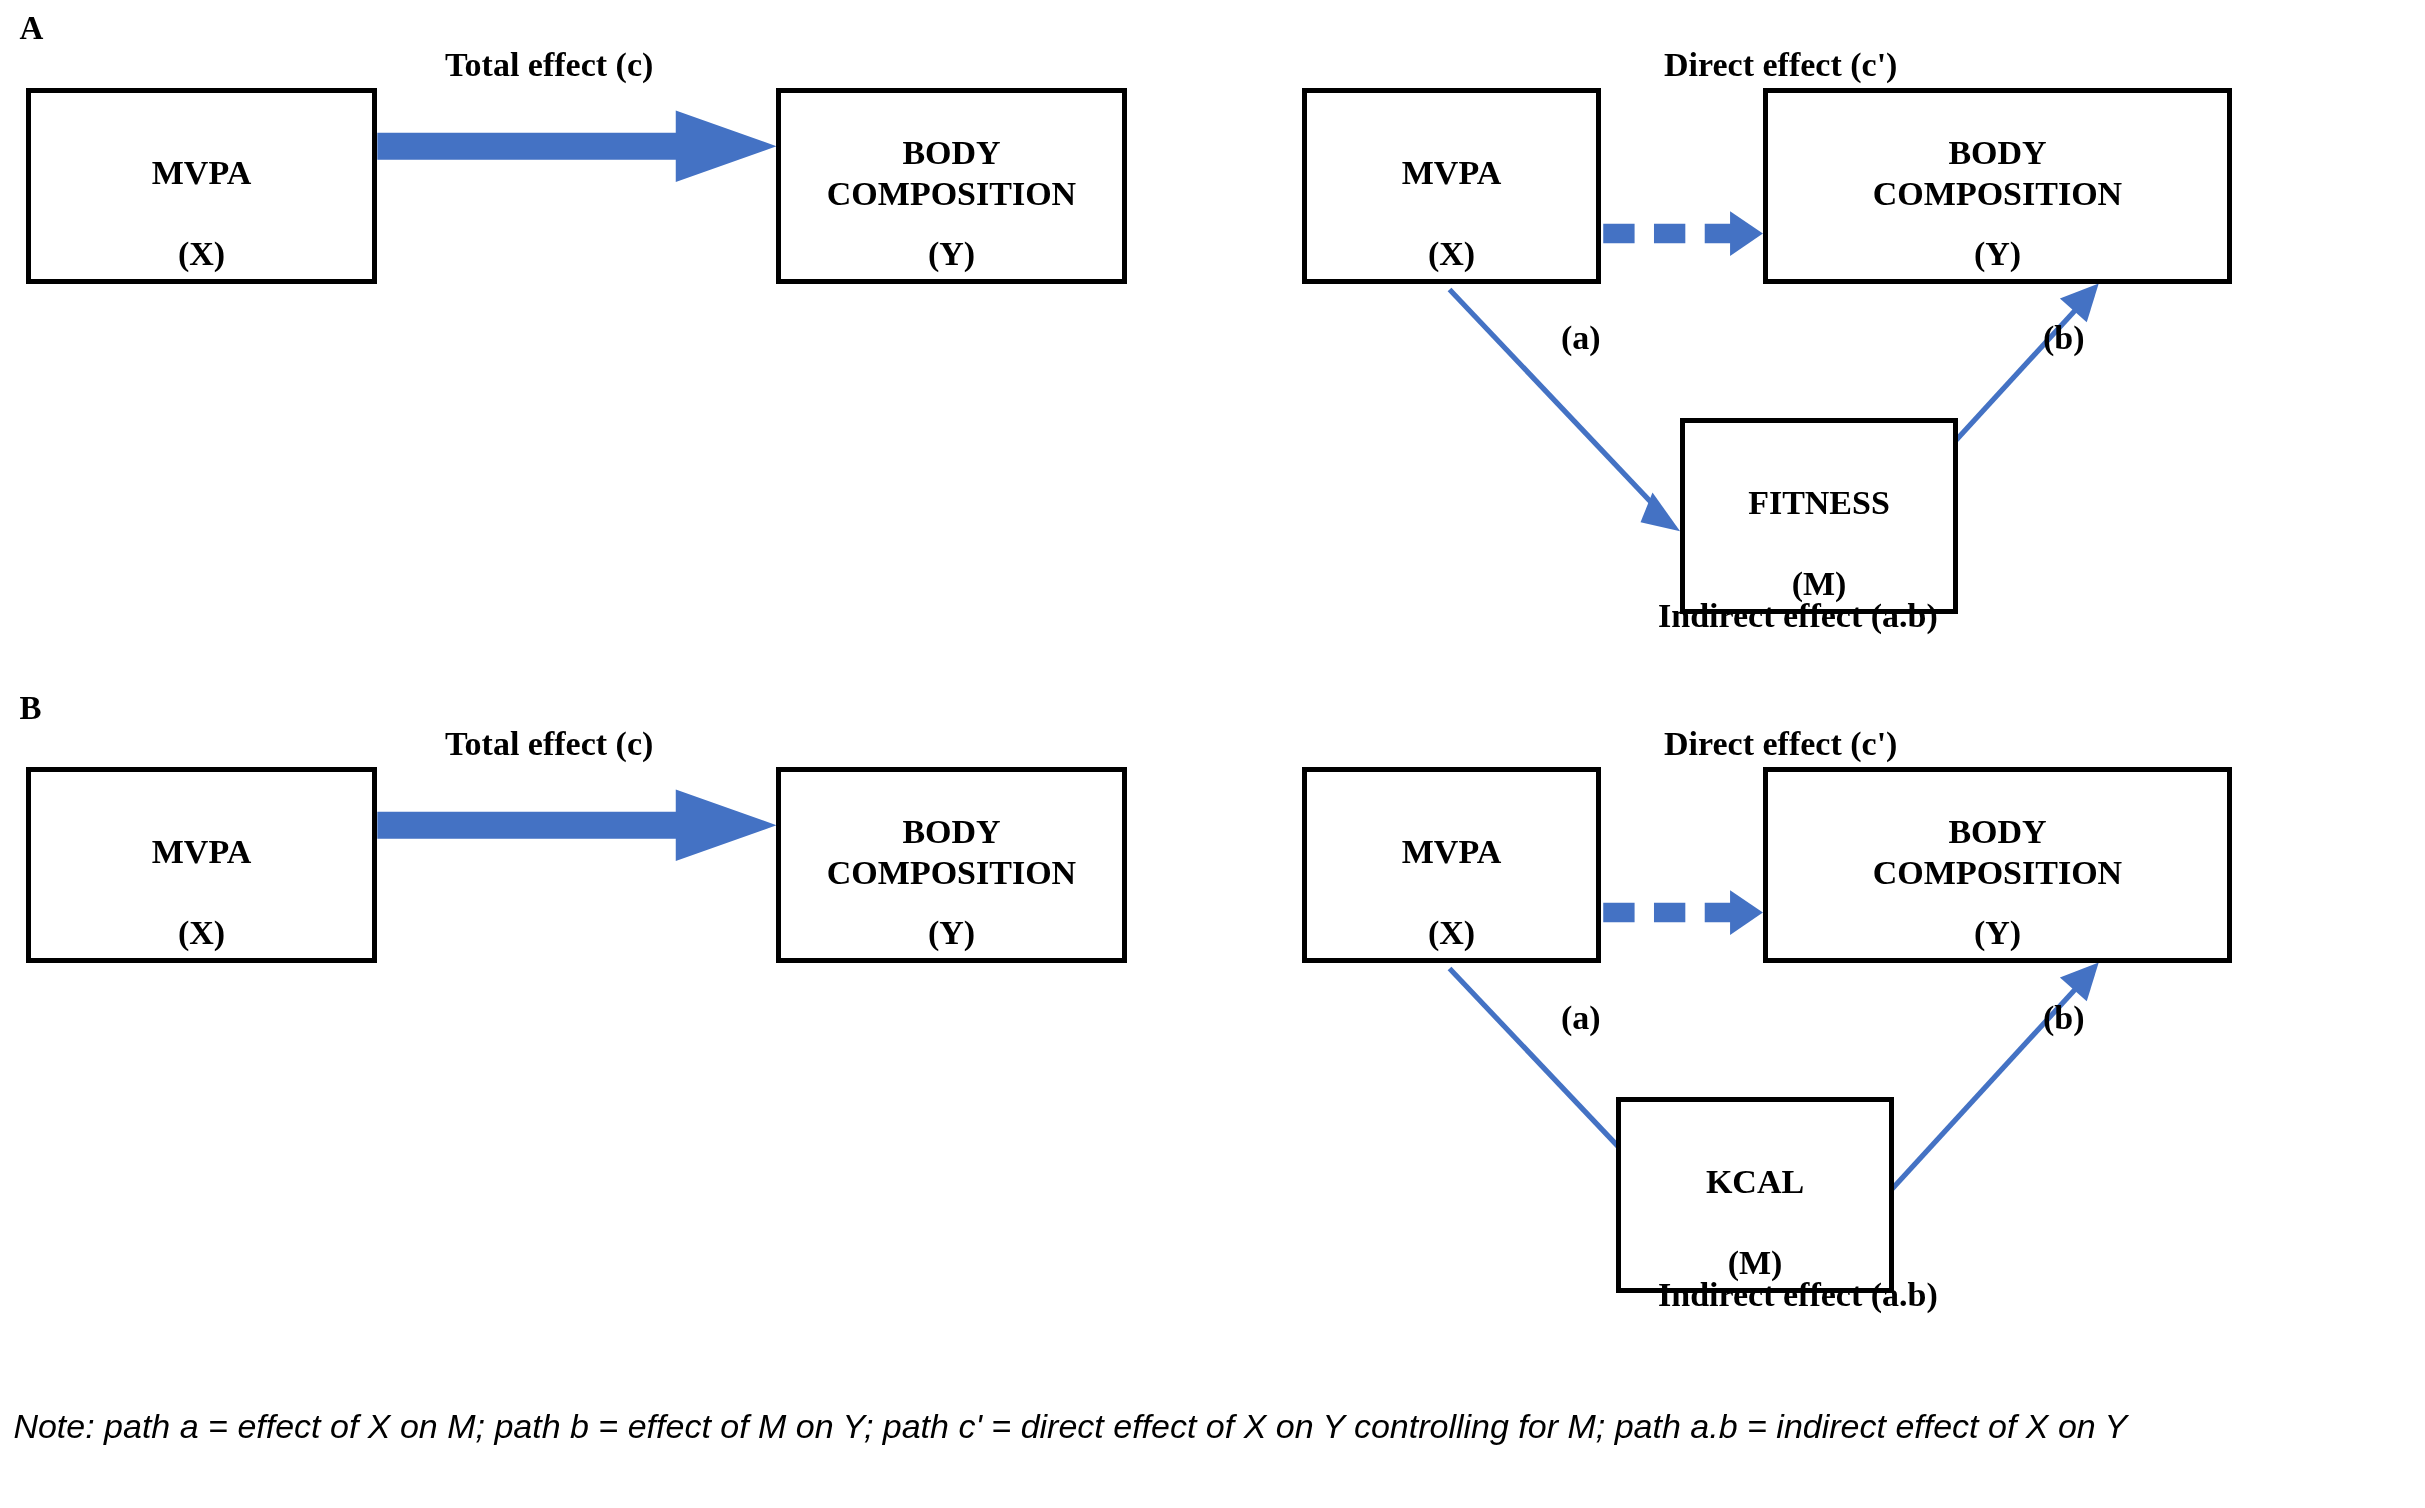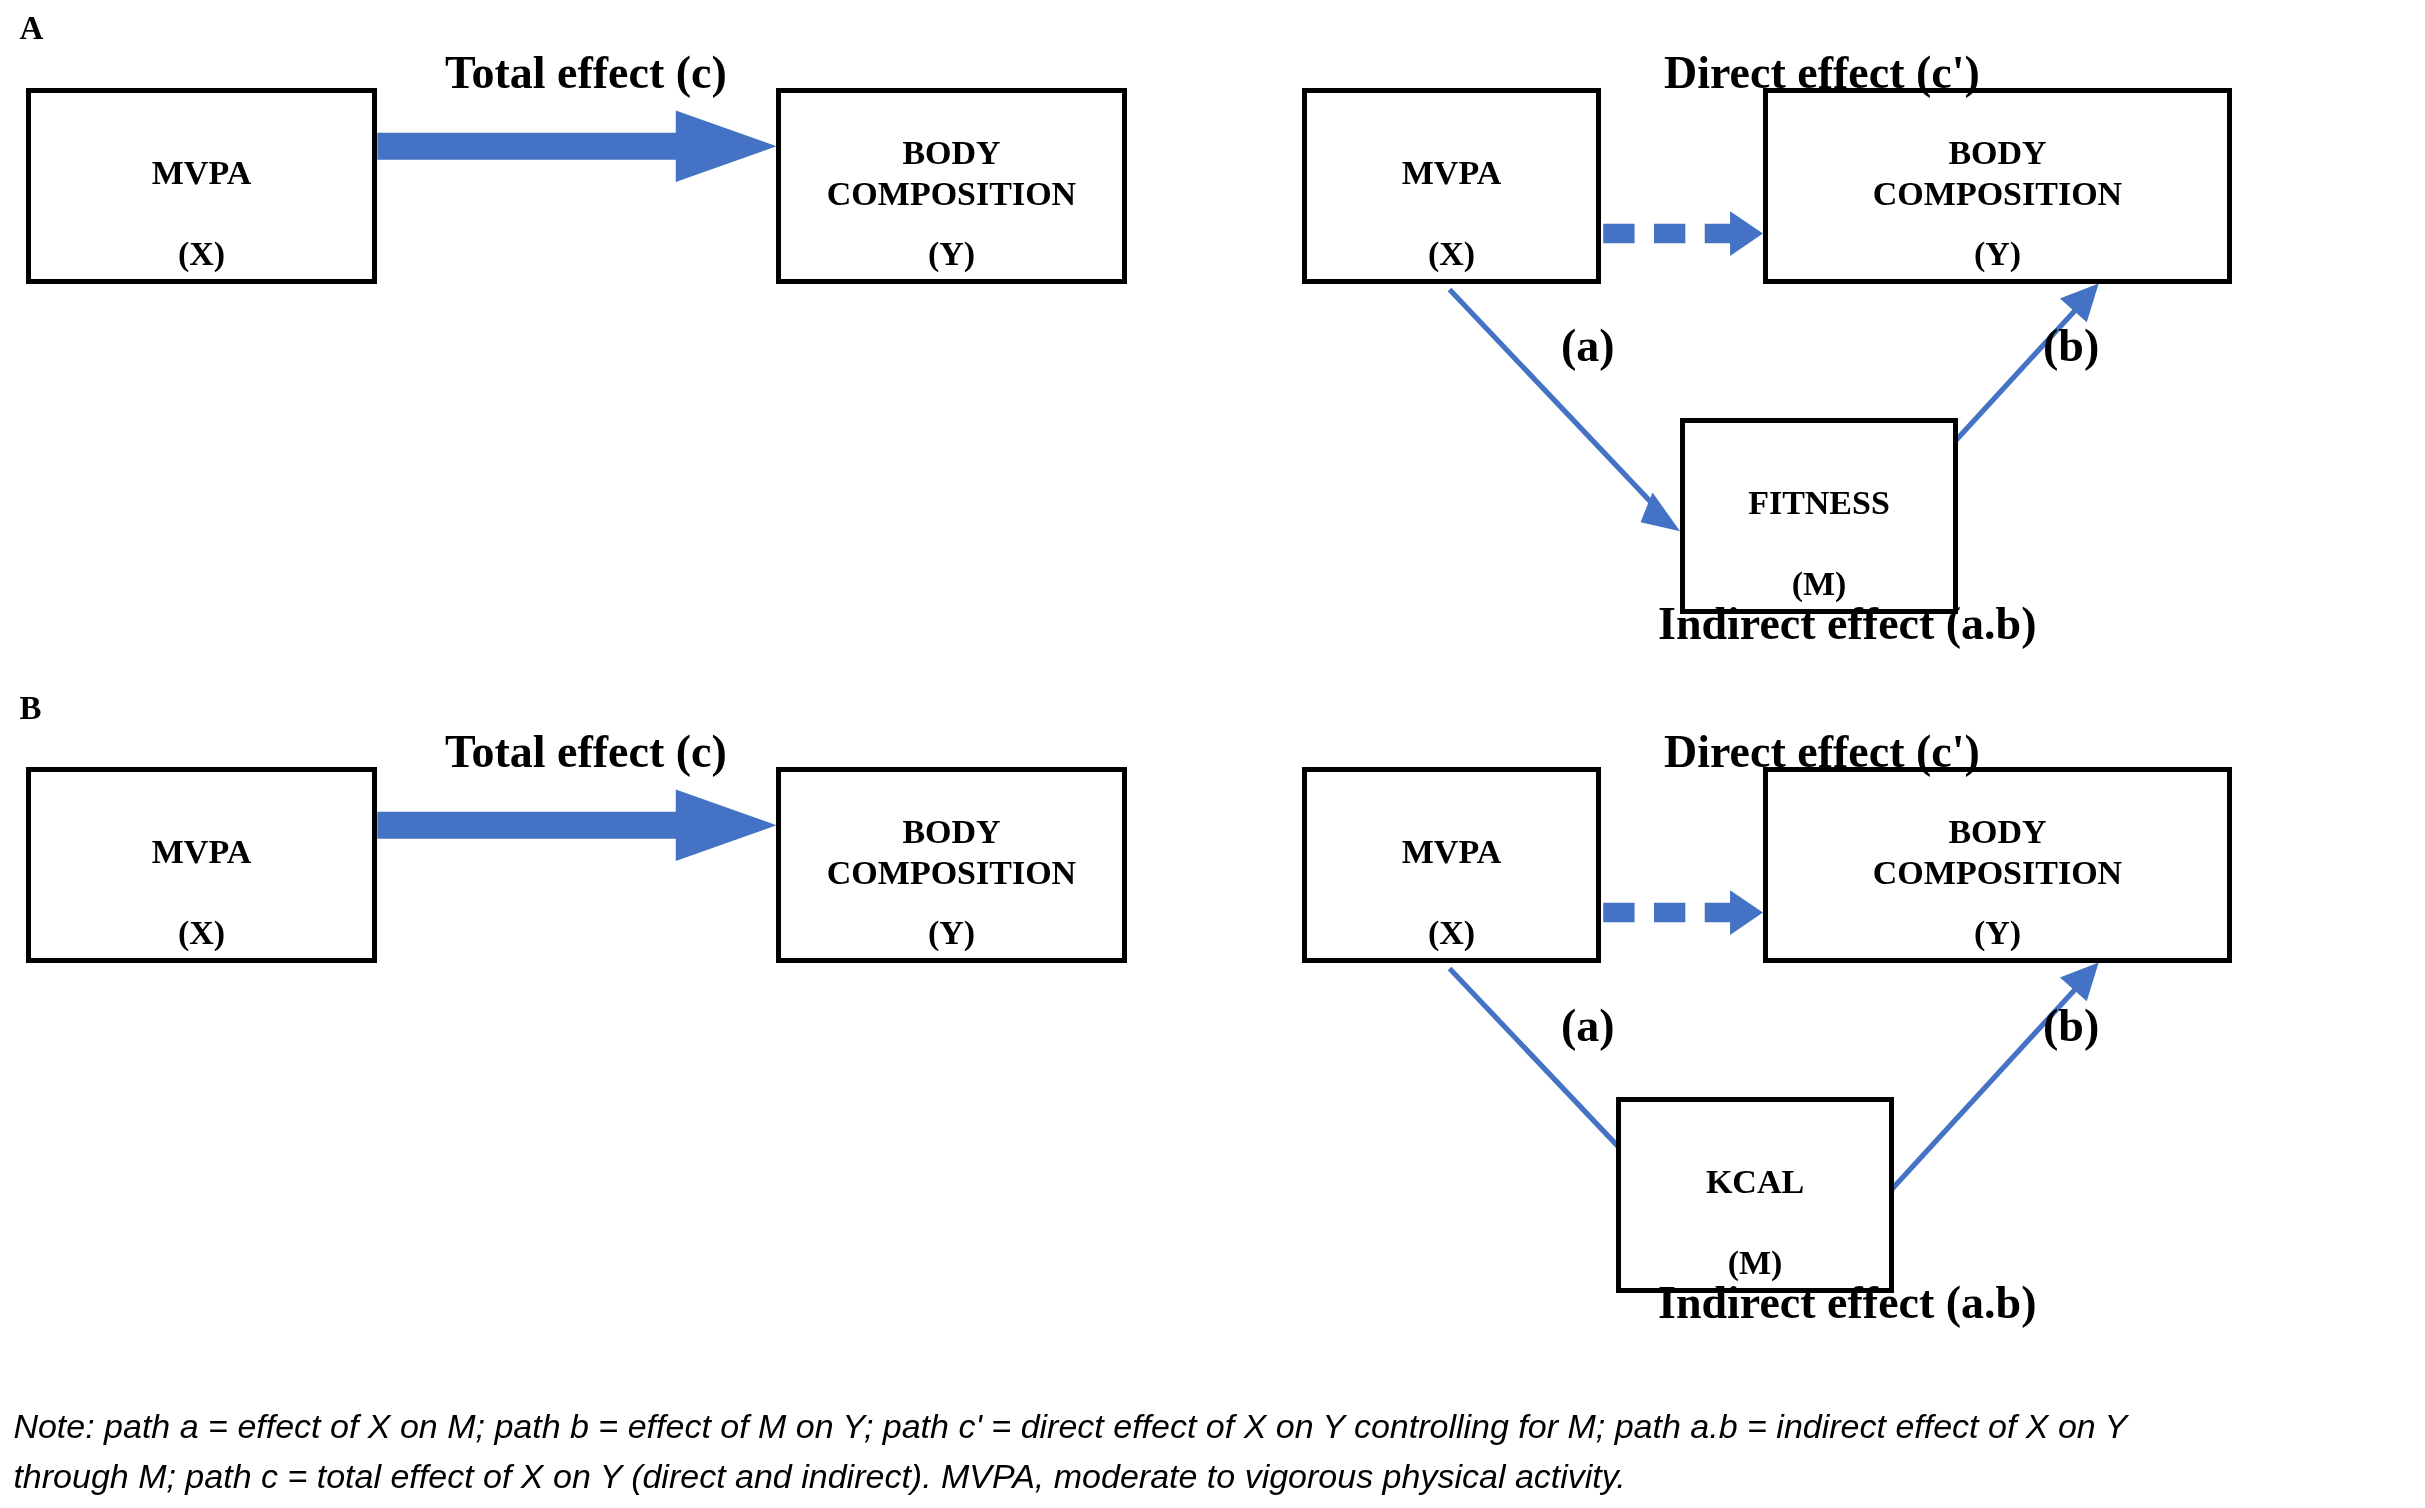--- a/index.html
+++ b/index.html
@@ -39,21 +39,21 @@
 
   .node .titlewrap{
     flex:1;display:flex;align-items:center;justify-content:center;width:100%;
     padding-bottom:25px;box-sizing:border-box;
   }
 
   
   .lab{
     position:absolute;
     font-weight:bold;
-    font-size:46px;
+    font-size:34px;
     white-space:nowrap;
     z-index:6;
   }
   .panel-letter{
     position:absolute;
     font-weight:bold;
     font-size:33px;
     z-index:6;
   }
 
@@ -223,16 +223,15 @@
   <div class="node" style="left:1616px;top:1097px;width:278px;height:196px;">
     <div class="titlewrap">
       <div class="title">KCAL</div>
     </div>
     <div class="code">(M)</div>
   </div>
 
   <div class="lab" style="left:1658px;top:1276px;">Indirect effect (a.b)</div>
 
   <div class="note" style="top:1402px;">Note: path a = effect of X on M; path b = effect of M on Y; path c' = direct effect of X on Y controlling for M; path a.b = indirect effect of X on Y</div>
-  <div class="note" style="top:1452px;">through M; path c = total effect of X on Y (direct and indirect). MVPA, moderate to vigorous physical activity.</div>
 
 </div>
 
 
 </body></html>

